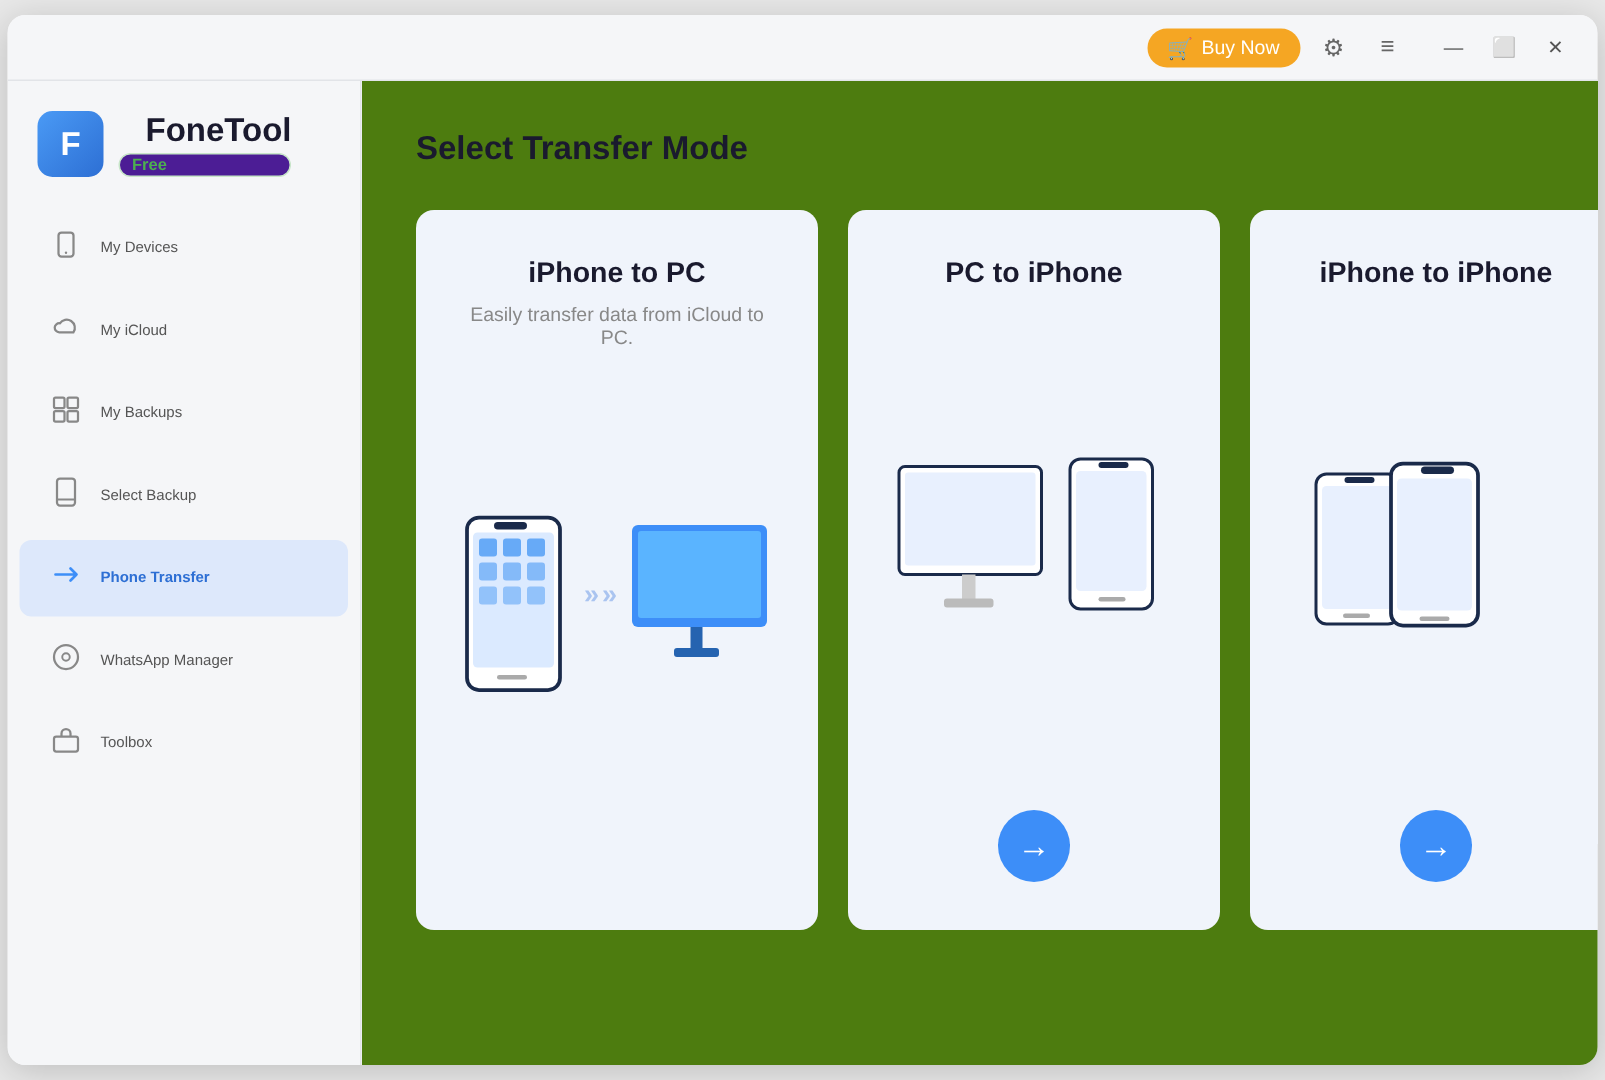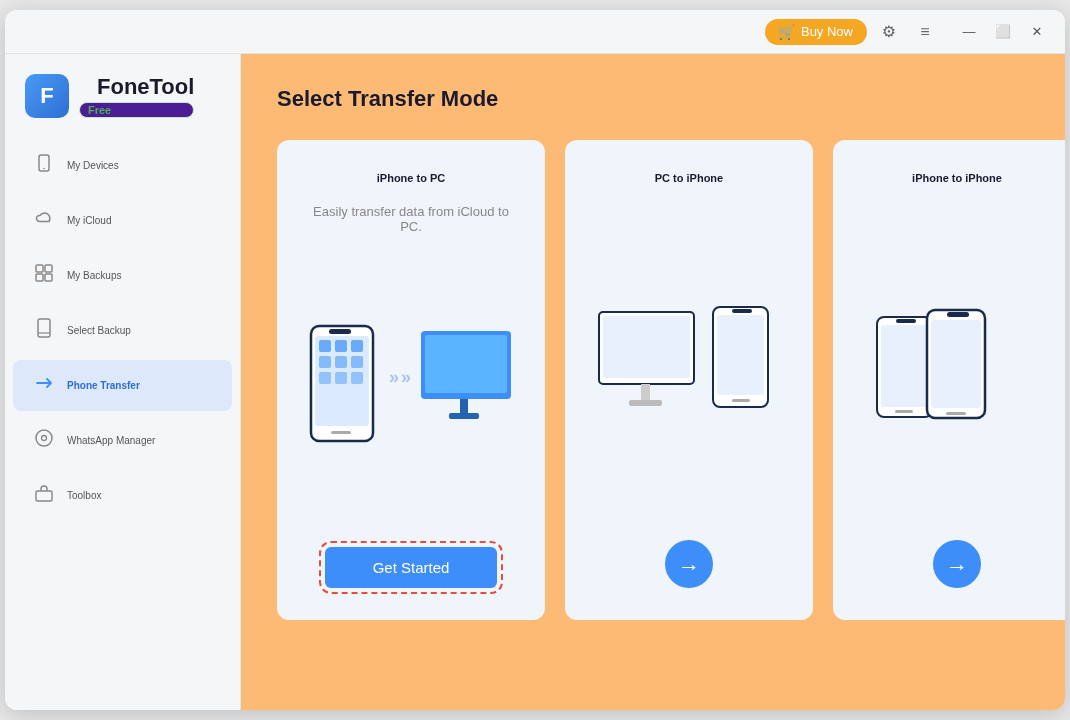--- a/index.html
+++ b/index.html
@@ -140,21 +140,21 @@
       color: #2d6fd4;
     }
     .nav-item .nav-icon {
       font-size: 18px;
       width: 22px;
       text-align: center;
       flex-shrink: 0;
     }
     .content {
       flex: 1;
-      background: #fdba74;
+      background: #4d7c0f;
       padding: 32px 36px;
       overflow-y: auto;
     }
     .page-title {
       font-size: 22px;
       font-weight: 700;
       color: #1a1a2e;
       margin-bottom: 28px;
     }
     .cards-row {
@@ -166,24 +166,24 @@
       background: #f0f4fb;
       border-radius: 12px;
       padding: 32px 24px 32px 24px;
       display: flex;
       flex-direction: column;
       align-items: center;
       min-height: 480px;
       position: relative;
     }
     .card-title {
-      font-size: 11px;
+      font-size: 19px;
       font-weight: 700;
       color: #1a1a2e;
-      margin-bottom: 20px;
+      margin-bottom: 8px;
       text-align: center;
     }
     .card-desc {
       font-size: 13px;
       color: #888;
       text-align: center;
       margin-bottom: 32px;
     }
     .card-illustration {
       flex: 1;
@@ -352,21 +352,20 @@
               <text x="88" y="72" font-size="18" fill="#aac4f0" font-weight="bold">»</text>
               <text x="100" y="72" font-size="18" fill="#aac4f0" font-weight="bold">»</text>
 
               <rect x="120" y="20" width="90" height="68" rx="4" fill="#3d8ef8"></rect>
               <rect x="124" y="24" width="82" height="58" rx="2" fill="#5ab4ff"></rect>
 
               <rect x="159" y="88" width="8" height="16" fill="#2563b0"></rect>
               <rect x="148" y="102" width="30" height="6" rx="2" fill="#2563b0"></rect>
             </svg>
           </div>
-          <button class="get-started-btn">Get Started</button>
         </div>
 
         <div class="transfer-card">
           <div class="card-title">PC to iPhone</div>
           <div class="card-desc"></div>
           <div class="card-illustration">
             <svg width="200" height="160" viewBox="0 0 200 160">
 
               <rect x="10" y="20" width="95" height="72" rx="4" fill="white" stroke="#1a2a4a" stroke-width="2"></rect>
               <rect x="14" y="24" width="87" height="62" rx="2" fill="#e8f0fe"></rect>

